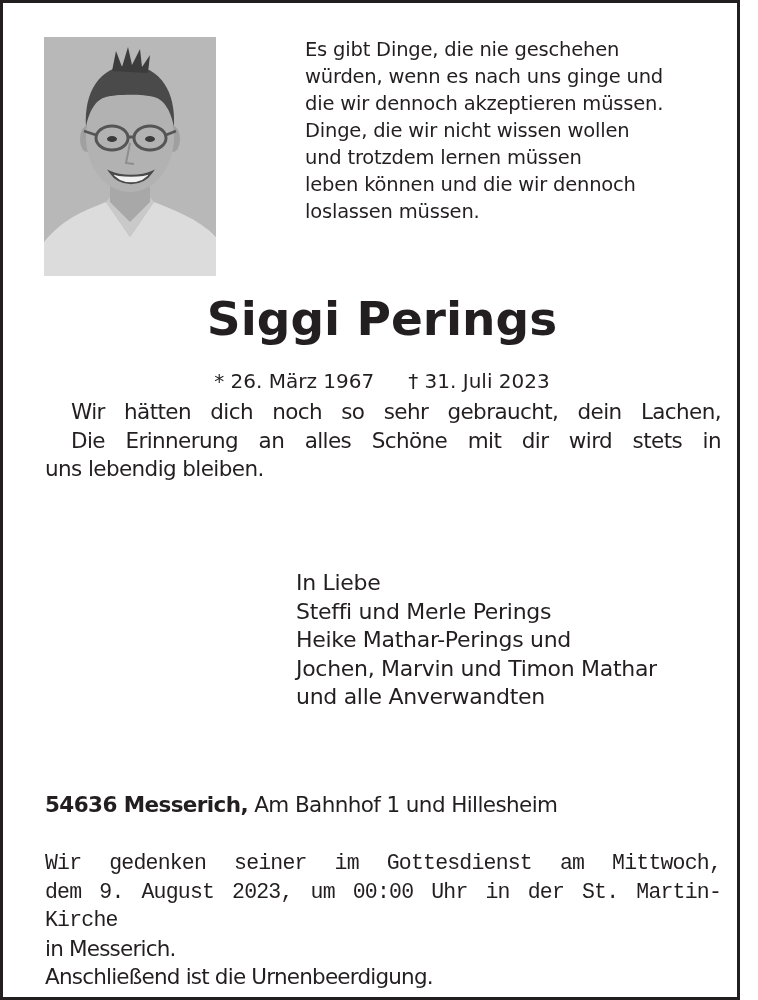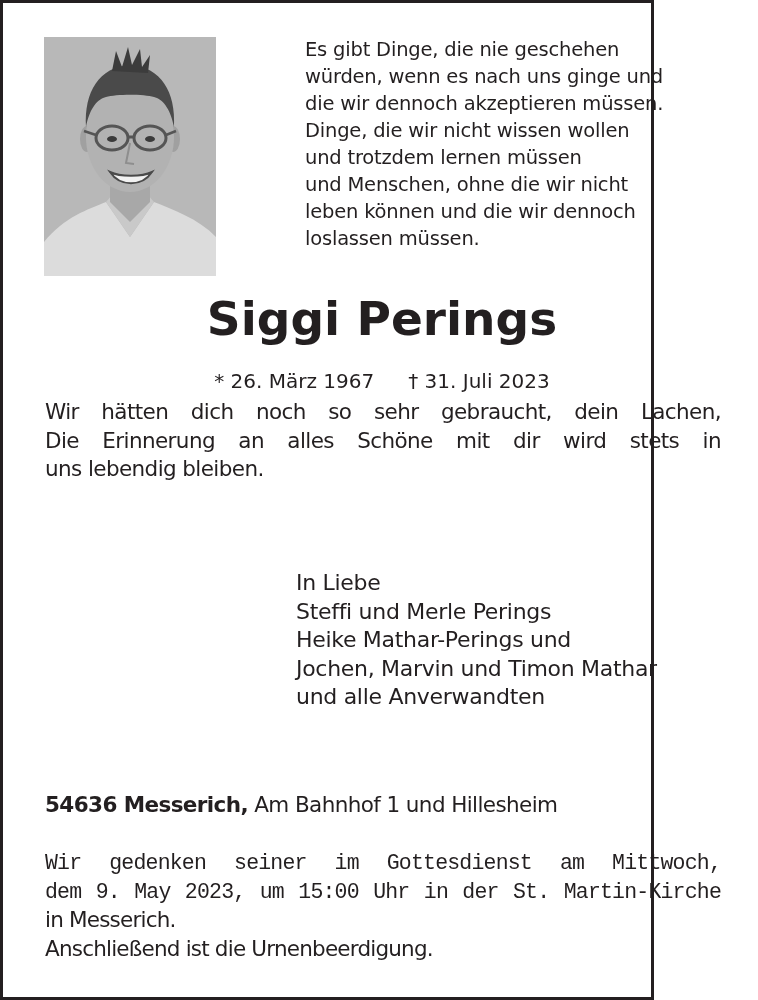--- a/index.html
+++ b/index.html
@@ -1,19 +1,19 @@
 <!DOCTYPE html>
 <html><head>
   <meta charset="utf-8">
   <style>
     html, body { margin: 0; padding: 0; background: #ffffff; }
     body { width: 758px; height: 1000px; overflow: hidden; }
     .frame {
       position: absolute; left: 0; top: 0;
-      width: 654px; height: 1000px;
+      width: 740px; height: 1000px;
       box-sizing: border-box;
       border: 3px solid #231f20;
       background: #ffffff;
       color: #231f20;
       font-family: "DejaVu Sans", sans-serif;
     }
     .photo {
       position: absolute; left: 41px; top: 34px;
       width: 172px; height: 239px;
       background: linear-gradient(180deg, #b4b4b4 0%, #bdbdbd 60%, #d6d6d6 100%);
@@ -37,21 +37,21 @@
       position: absolute; left: 0; top: 364px; width: 758px;
       text-align: center;
       font-size: 20px; line-height: 28px;
     }
     .dates span.gap { display: inline-block; width: 34px; }
     .message {
       position: absolute; left: 42px; top: 395px; width: 676px;
       font-size: 21.5px; line-height: 28.5px;
       letter-spacing: -0.6px;
     }
-    .message .justify { text-align: justify; text-align-last: justify; }
+    .message .justify { text-align: justify; text-align-last: justify; margin-left: 26px; }
     .signers {
       position: absolute; left: 293px; top: 566px;
       font-size: 22px; line-height: 28.5px;
       letter-spacing: -0.3px;
     }
     .signers div { white-space: nowrap; }
     .address {
       position: absolute; left: 42px; top: 788px;
       font-size: 21.5px; line-height: 28.5px;
       letter-spacing: -0.6px; white-space: nowrap;
@@ -102,21 +102,20 @@
       <path d="M66 135 C76 150 98 150 108 135 C98 140 76 140 66 135 Z" fill="#f2f2f2" stroke="#4a4a4a" stroke-width="2"></path>
     </svg>
   </div>
 
   <div class="poem">
     <div>Es gibt Dinge, die nie geschehen</div>
     <div>würden, wenn es nach uns ginge und</div>
     <div>die wir dennoch akzeptieren müssen.</div>
     <div>Dinge, die wir nicht wissen wollen</div>
     <div>und trotzdem lernen müssen</div>
-    <div>und Menschen, ohne die wir nicht</div>
     <div>leben können und die wir dennoch</div>
     <div>loslassen müssen.</div>
   </div>
 
   <div class="name">Siggi Perings</div>
 
   <div class="dates">
     <span>* 26. März 1967</span><span class="gap"></span><span>† 31. Juli 2023</span>
   </div>
 
@@ -133,18 +132,18 @@
     <div>Jochen, Marvin und Timon Mathar</div>
     <div>und alle Anverwandten</div>
   </div>
 
   <div class="address">
     <b>54636 Messerich,</b><span> Am Bahnhof 1 und Hillesheim</span>
   </div>
 
   <div class="service">
     <div class="justify">Wir gedenken seiner im Gottesdienst am Mittwoch,</div>
-    <div class="justify">dem 9. May 2023, um 15:00 Uhr in der St. Martin-Kirche</div>
+    <div class="justify">dem 9. August 2023, um 00:00 Uhr in der St. Martin-Kirche</div>
     <div>in Messerich.</div>
     <div>Anschließend ist die Urnenbeerdigung.</div>
   </div>
 
 </div>
 
 </body></html>

